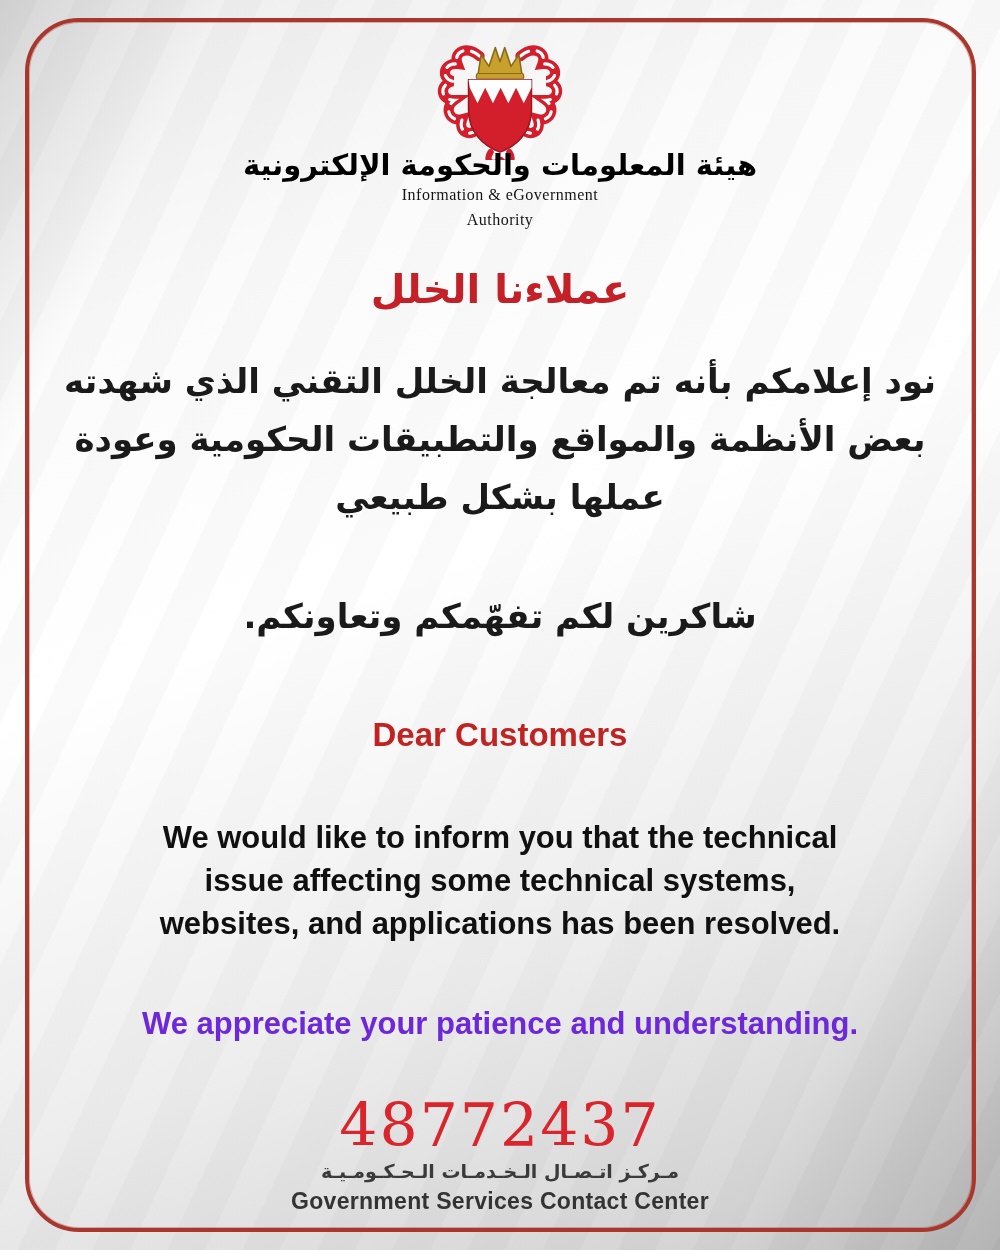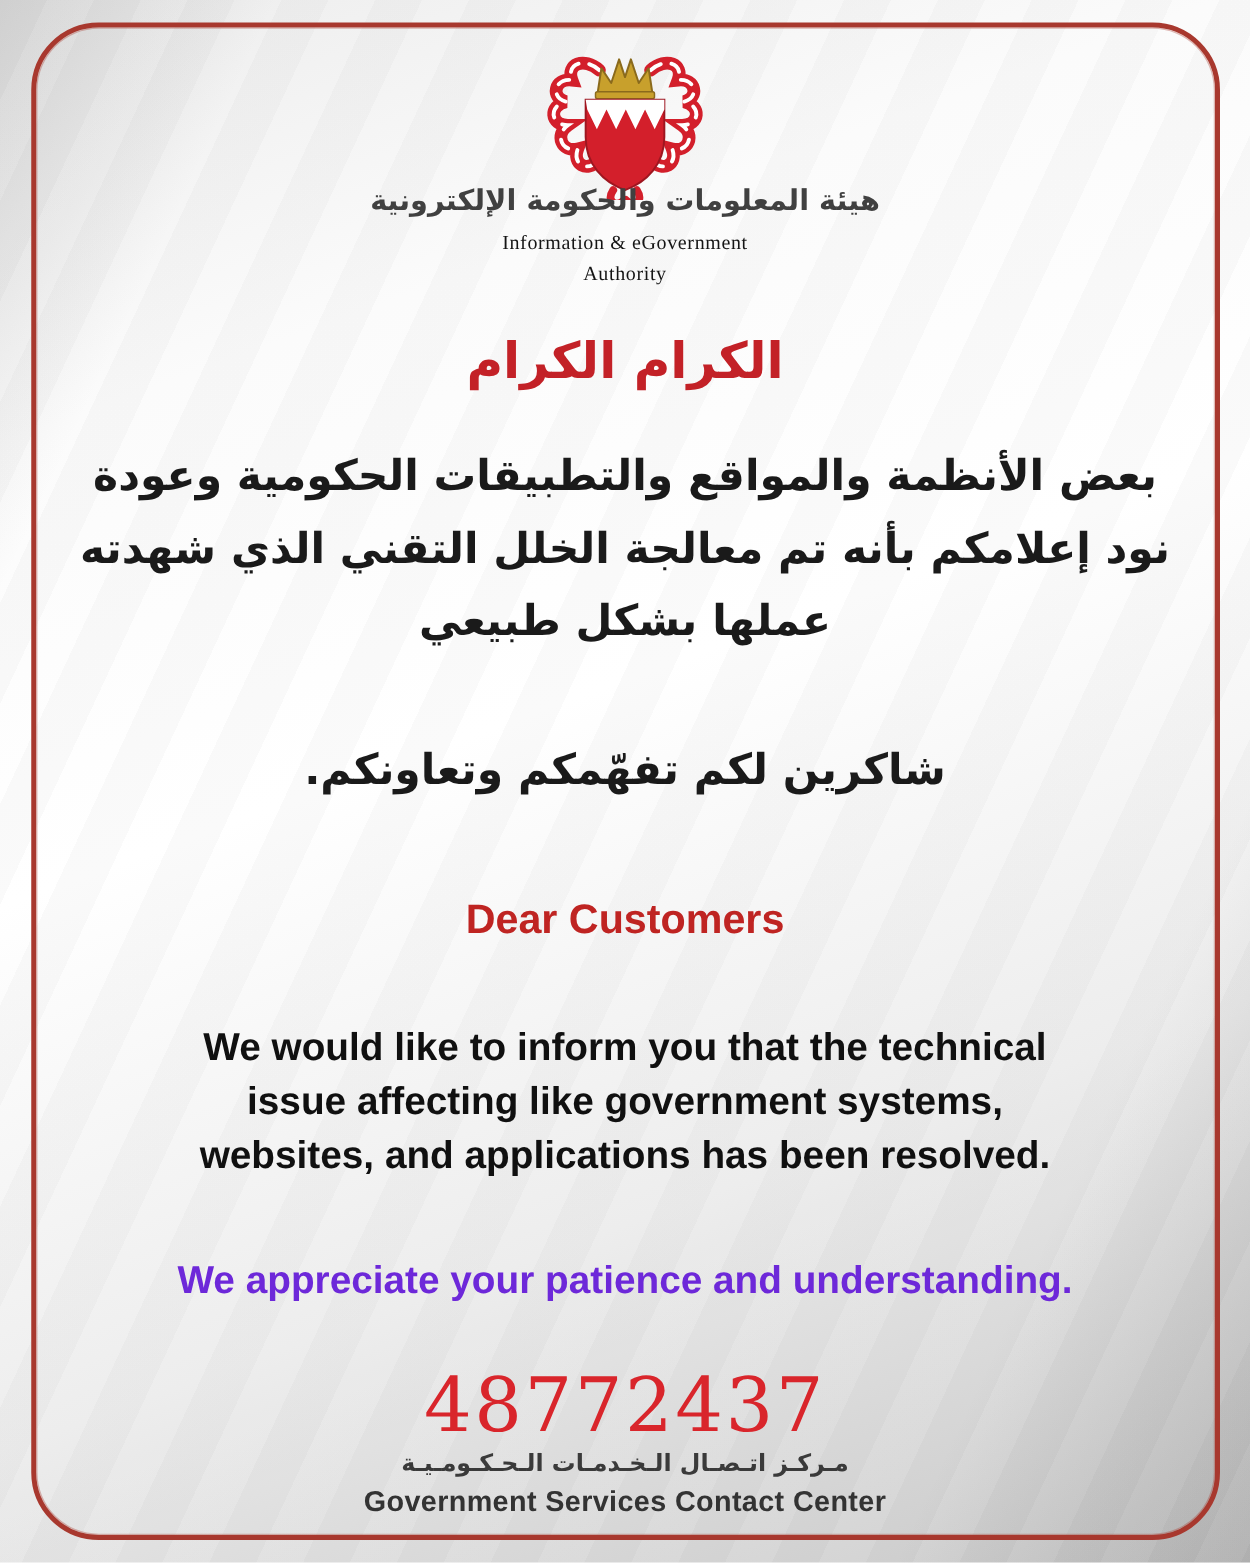--- a/index.html
+++ b/index.html
@@ -31,21 +31,21 @@
     border-radius: 54px;
     box-shadow: inset 0 0 0 1px rgba(168,56,46,0.35);
   }
 
   .band { position: absolute; left: 60px; right: 60px; text-align: center; }
 
   .crest-wrap { top: 42px; }
   .org-ar {
     top: 148px;
     font-family: "DejaVu Sans", sans-serif;
-    font-size: 23px; font-weight: bold; color: #404040;
+    font-size: 29px; font-weight: bold; color: #000000;
     letter-spacing: 0px;
   }
   .org-en {
     font-family: "Liberation Serif", serif;
     font-size: 16px; color: #151515; letter-spacing: 0.5px;
   }
   .org-en.l1 { top: 186px; }
   .org-en.l2 { top: 211px; }
 
   .ar-heading {
@@ -133,35 +133,35 @@
 
       <path d="M60 48 H140 V58 L130.2 78 L120.4 58 L110.6 78 L100.8 58 L91 78 L81.2 58 L71.4 78 L61.6 58 Z" fill="#ffffff"></path>
     </svg>
   </div>
 
   <div class="band org-ar" dir="rtl">هيئة المعلومات والحكومة الإلكترونية</div>
 
   <div class="band org-en l1">Information &amp; eGovernment</div>
   <div class="band org-en l2">Authority</div>
 
-  <div class="band ar-heading" dir="rtl">الكرام الكرام</div>
+  <div class="band ar-heading" dir="rtl">عملاءنا الخلل</div>
 
   <div class="band ar-body" dir="rtl">
+    <div>نود إعلامكم بأنه تم معالجة الخلل التقني الذي شهدته</div>
     <div>بعض الأنظمة والمواقع والتطبيقات الحكومية وعودة</div>
-    <div>نود إعلامكم بأنه تم معالجة الخلل التقني الذي شهدته</div>
     <div>عملها بشكل طبيعي</div>
   </div>
 
   <div class="band ar-thanks" dir="rtl">شاكرين لكم تفهّمكم وتعاونكم.</div>
 
   <div class="band en-heading">Dear Customers</div>
 
   <div class="band en-body">
     <div>We would like to inform you that the technical</div>
-    <div>issue affecting like government systems,</div>
+    <div>issue affecting some technical systems,</div>
     <div>websites, and applications has been resolved.</div>
   </div>
 
   <div class="band en-appreciation">We appreciate your patience and understanding.</div>
 
   <div class="band phone">48772437</div>
 
   <div class="band footer-ar" dir="rtl">مـركـز اتـصـال الـخـدمـات الـحـكـومـيـة</div>
 
   <div class="band footer-en">Government Services Contact Center</div>

